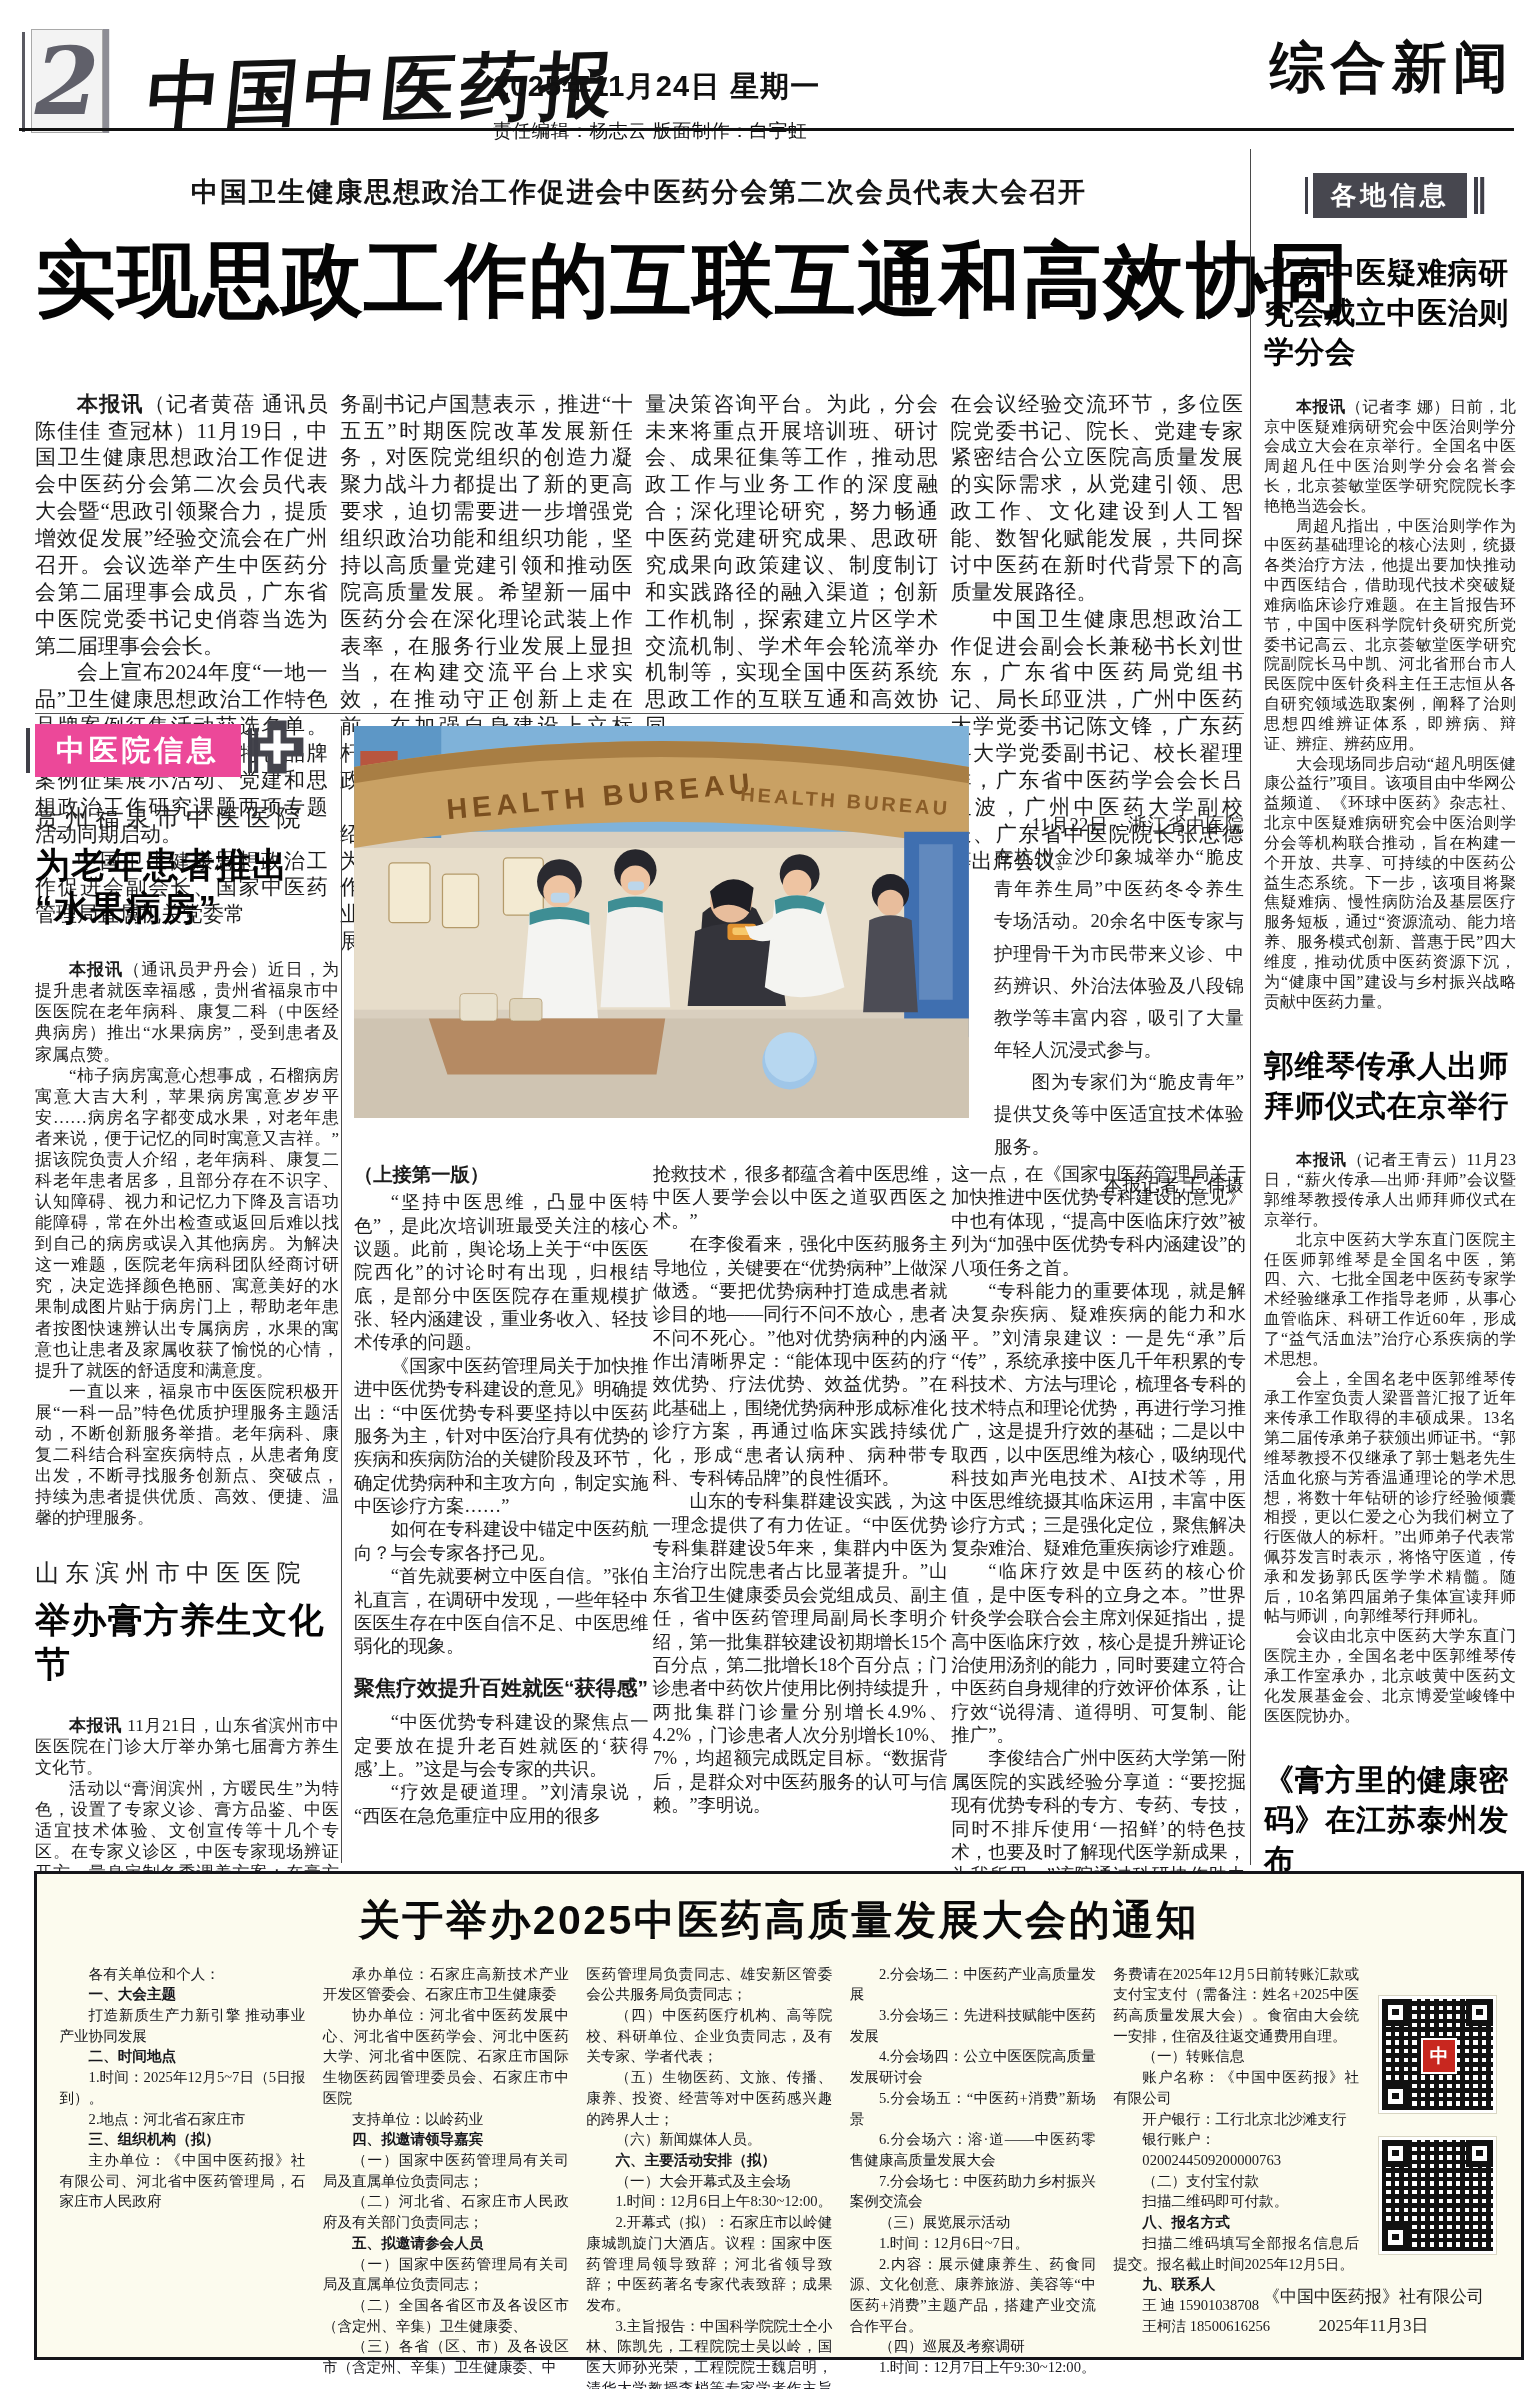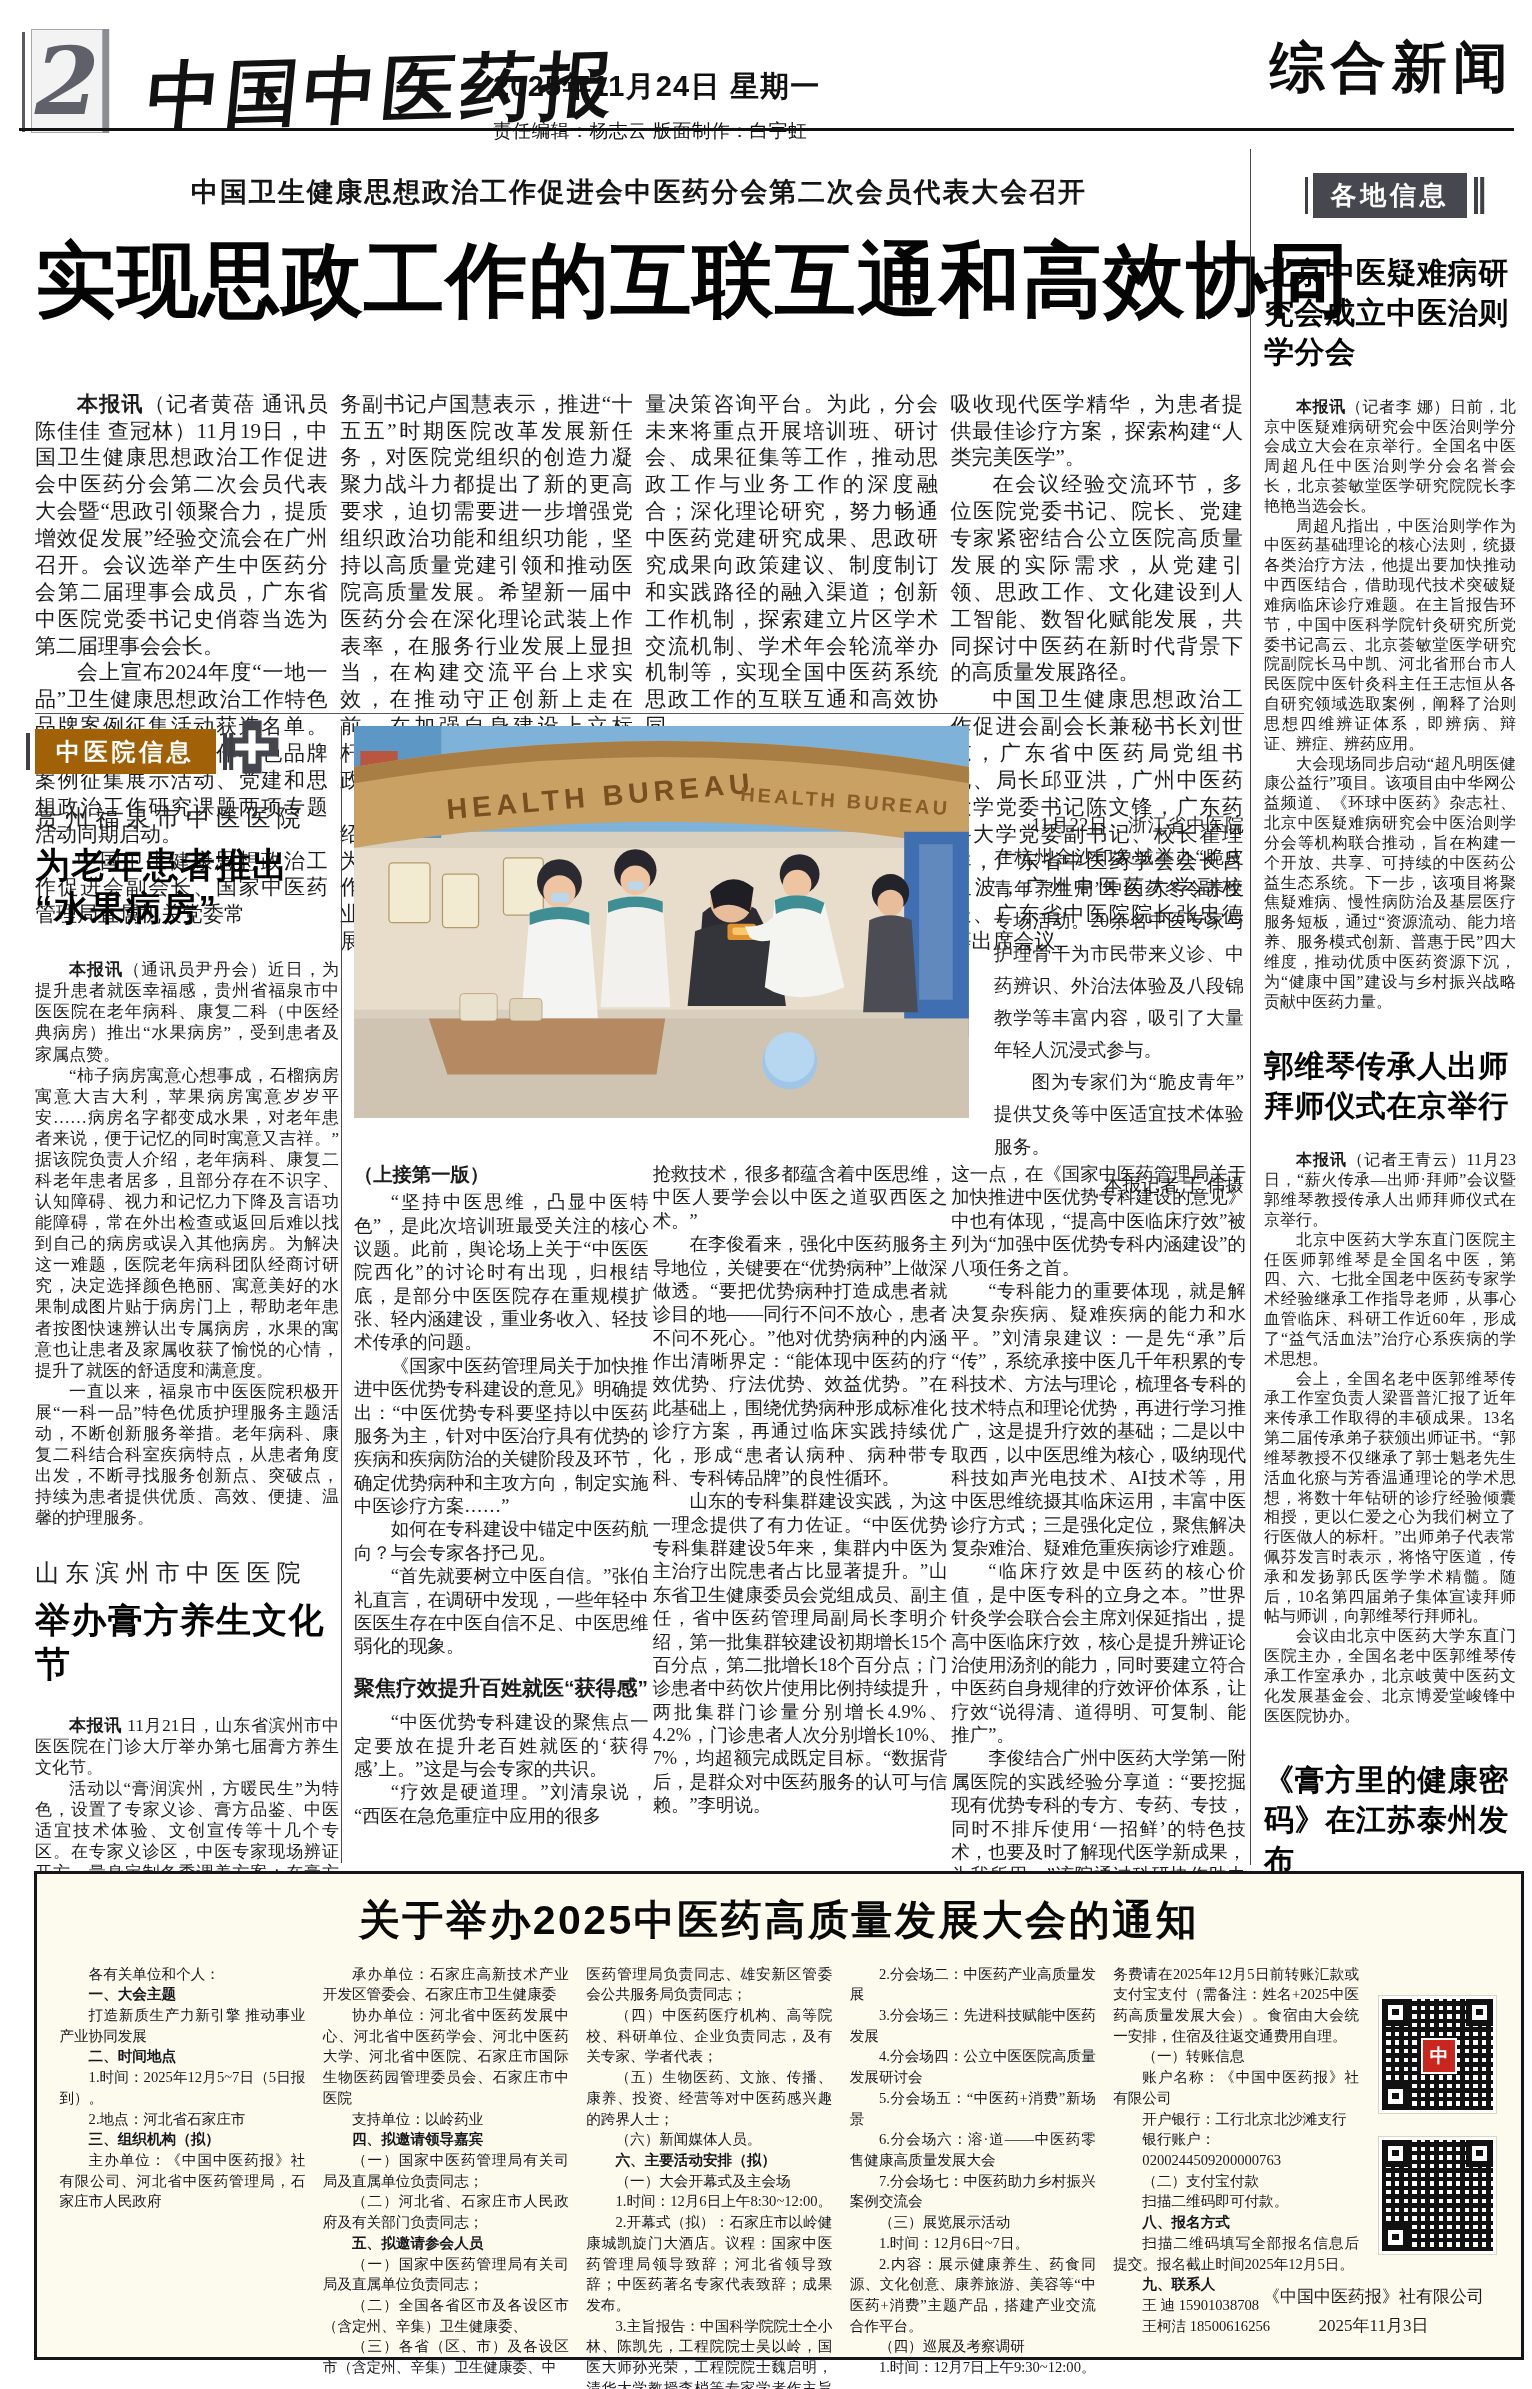--- a/index.html
+++ b/index.html
@@ -28,22 +28,22 @@
                letter-spacing:1.9px;color:#151515;}
   .lead-headline{text-align:center;font-family:"Liberation Sans",sans-serif;font-weight:900;font-size:81px;
                  letter-spacing:1.2px;color:#050505;margin-top:17.4px;white-space:nowrap;}
   .lead-cols{display:flex;gap:12.5px;margin-top:32px;}
   .col{flex:1;font-size:21px;line-height:1.28;}
   .para{margin:0;text-indent:2em;text-align:justify;}
   .cont .para:first-child{text-indent:0;}
   .para b{font-family:"Liberation Sans",sans-serif;font-weight:bold;}
   
   .leftcol{position:absolute;left:35px;top:717px;width:304px;}
-  .sec-label{display:inline-flex;align-items:center;background:#a16207;color:#fff;
-             font-family:"Liberation Sans",sans-serif;font-weight:bold;font-size:24px;letter-spacing:3.7px;
+  .sec-label{display:inline-flex;align-items:center;background:#ec4899;color:#fff;
+             font-family:"Liberation Sans",sans-serif;font-weight:bold;font-size:29px;letter-spacing:3.7px;
              padding:6.2px 21px;position:relative;}
   .sec-label.l2::before{content:"";position:absolute;left:-8.7px;top:3.7px;bottom:3.7px;width:3.7px;background:#3f3f48;}
   .sec-label.l2::after{content:"";position:absolute;right:-11.2px;top:3.7px;bottom:3.7px;width:3.7px;background:#3f3f48;box-shadow:6.2px 0 0 #3f3f48;}
   .cross-icon{display:inline-block;width:60px;height:60px;margin-left:6.2px;vertical-align:-17.4px;}
   .kicker2{font-size:24px;letter-spacing:6.2px;color:#222;margin-top:25px;}
   .head2{font-family:"Liberation Sans",sans-serif;font-weight:900;font-size:35px;line-height:1.25;color:#050505;margin-top:8.7px;letter-spacing:1.2px;}
   .leftbody{font-size:17px;line-height:1.24;margin-top:16px;}
   .leftcol .art2{margin-top:29px;}
   
   .photo{position:absolute;left:354px;top:726px;width:615px;height:392px;overflow:hidden;background:#cfc3b2;}
@@ -114,21 +114,20 @@
         </div>
       <div class="col cont">
           <p class="para">务副书记卢国慧表示，推进“十五五”时期医院改革发展新任务，对医院党组织的创造力凝聚力战斗力都提出了新的更高要求，迫切需要进一步增强党组织政治功能和组织功能，坚持以高质量党建引领和推动医院高质量发展。希望新一届中医药分会在深化理论武装上作表率，在服务行业发展上显担当，在构建交流平台上求实效，在推动守正创新上走在前，在加强自身建设上立标杆，不断开创中医药系统思想政治工作新局面。</p>
           <p class="para">作为新任会长，史俏蓉介绍了分会工作目标——打造成为全国中医药系统思想政治工作的高层次学习交流平台、专业化教育培训平台、经验成果展示平台和高质</p>
         </div>
       <div class="col cont">
           <p class="para">量决策咨询平台。为此，分会未来将重点开展培训班、研讨会、成果征集等工作，推动思政工作与业务工作的深度融合；深化理论研究，努力畅通中医药党建研究成果、思政研究成果向政策建议、制度制订和实践路径的融入渠道；创新工作机制，探索建立片区学术交流机制、学术年会轮流举办机制等，实现全国中医药系统思政工作的互联互通和高效协同。</p>
           <p class="para">围绕如何以党建为引领落实公立中医医院姓“中”定位，史俏蓉表示，医院党委要切实发挥“把方向、管大局、做决策、促改革、保落实”的领导作用，坚守公立医院公益性与中医特色办院的根本方向，在疾病诊疗中贯穿中医思维，发挥中医优势，同时</p>
         </div>
       <div class="col cont">
-          <p class="para">吸收现代医学精华，为患者提供最佳诊疗方案，探索构建“人类完美医学”。</p>
           <p class="para">在会议经验交流环节，多位医院党委书记、院长、党建专家紧密结合公立医院高质量发展的实际需求，从党建引领、思政工作、文化建设到人工智能、数智化赋能发展，共同探讨中医药在新时代背景下的高质量发展路径。</p>
           <p class="para">中国卫生健康思想政治工作促进会副会长兼秘书长刘世东，广东省中医药局党组书记、局长邱亚洪，广州中医药大学党委书记陈文锋，广东药科大学党委副书记、校长翟理祥，广东省中医药学会会长吕玉波，广州中医药大学副校长、广东省中医院院长张忠德等出席会议。</p>
         </div>
     </div>
   </article>
 
   <div class="hrule" style="left:35px;top:713px;width:1209px;"></div>
   <div class="vrule" style="left:1250px;top:149px;height:1716px;"></div>
   <div class="vrule" style="left:341px;top:726px;height:1137px;width:0.6px;"></div>
 

